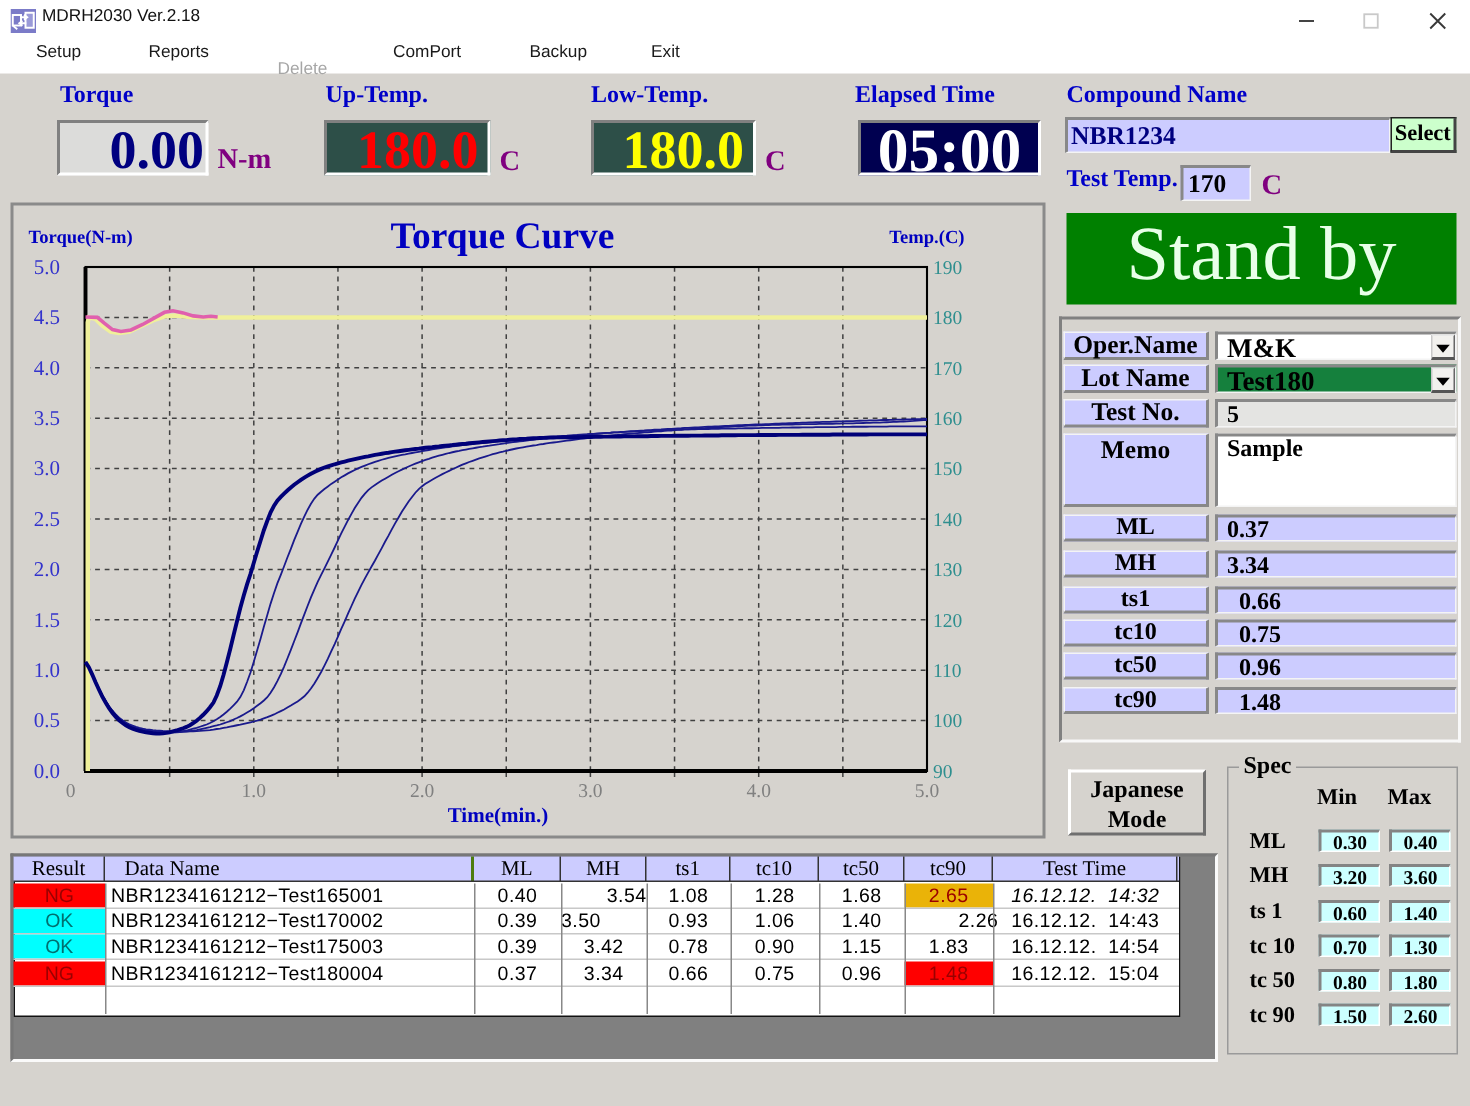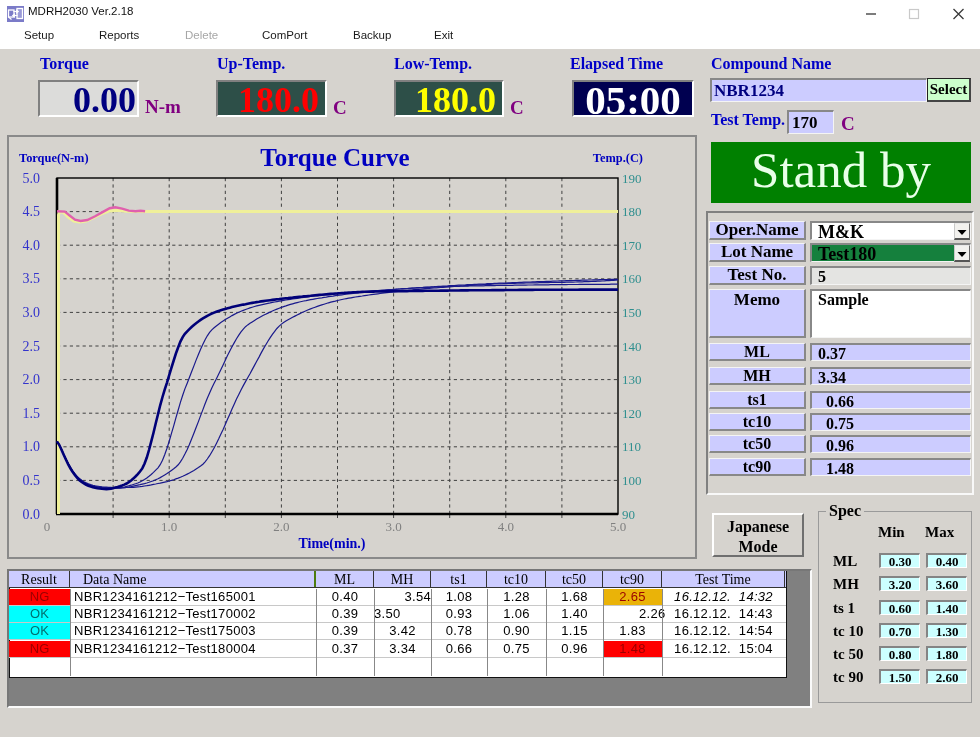--- a/index.html
+++ b/index.html
@@ -25,21 +25,21 @@
 <div class="abs" style="left:28px;top:5px;font-family:'Liberation Sans',sans-serif;font-size:11.5px;color:#111;">MDRH2030 Ver.2.18</div>
 <svg class="abs" style="left:860px;top:5px;" width="110" height="18" viewBox="0 0 110 18">
  <line x1="6" y1="9" x2="16" y2="9" stroke="#444" stroke-width="1.4"></line>
  <rect x="49.5" y="4.5" width="9" height="9" fill="none" stroke="#c9c9c9" stroke-width="1.2"></rect>
  <path d="M93.5 4 L103.5 14 M103.5 4 L93.5 14" stroke="#3a3a3a" stroke-width="1.3"></path>
 </svg>
 
 <div class="abs" style="top:29px;left:0;width:980px;height:15px;font-family:'Liberation Sans',sans-serif;font-size:11.5px;color:#1a1a1a;">
  <span class="abs" style="left:24px;">Setup</span>
  <span class="abs" style="left:99px;">Reports</span>
- <span class="abs" style="left:185px;color:#a6a6a6;">Delete</span>
+ <span class="abs" style="left:185px;color:#a6a6a6;margin-top:11px;">Delete</span>
  <span class="abs" style="left:262px;">ComPort</span>
  <span class="abs" style="left:353px;">Backup</span>
  <span class="abs" style="left:434px;">Exit</span>
 </div>
 
 <div class="abs lbl" style="left:40px;top:55px;">Torque</div>
 <div class="disp" style="left:38px;top:80px;width:101px;height:37px;background:#dcdcda;color:#000080;font-size:36px;line-height:37px;padding-right:1px;">0.00</div>
 <div class="abs purp" style="left:145px;top:96px;font-size:19px;">N-m</div>
 
 <div class="abs lbl" style="left:217px;top:55px;">Up-Temp.</div>

